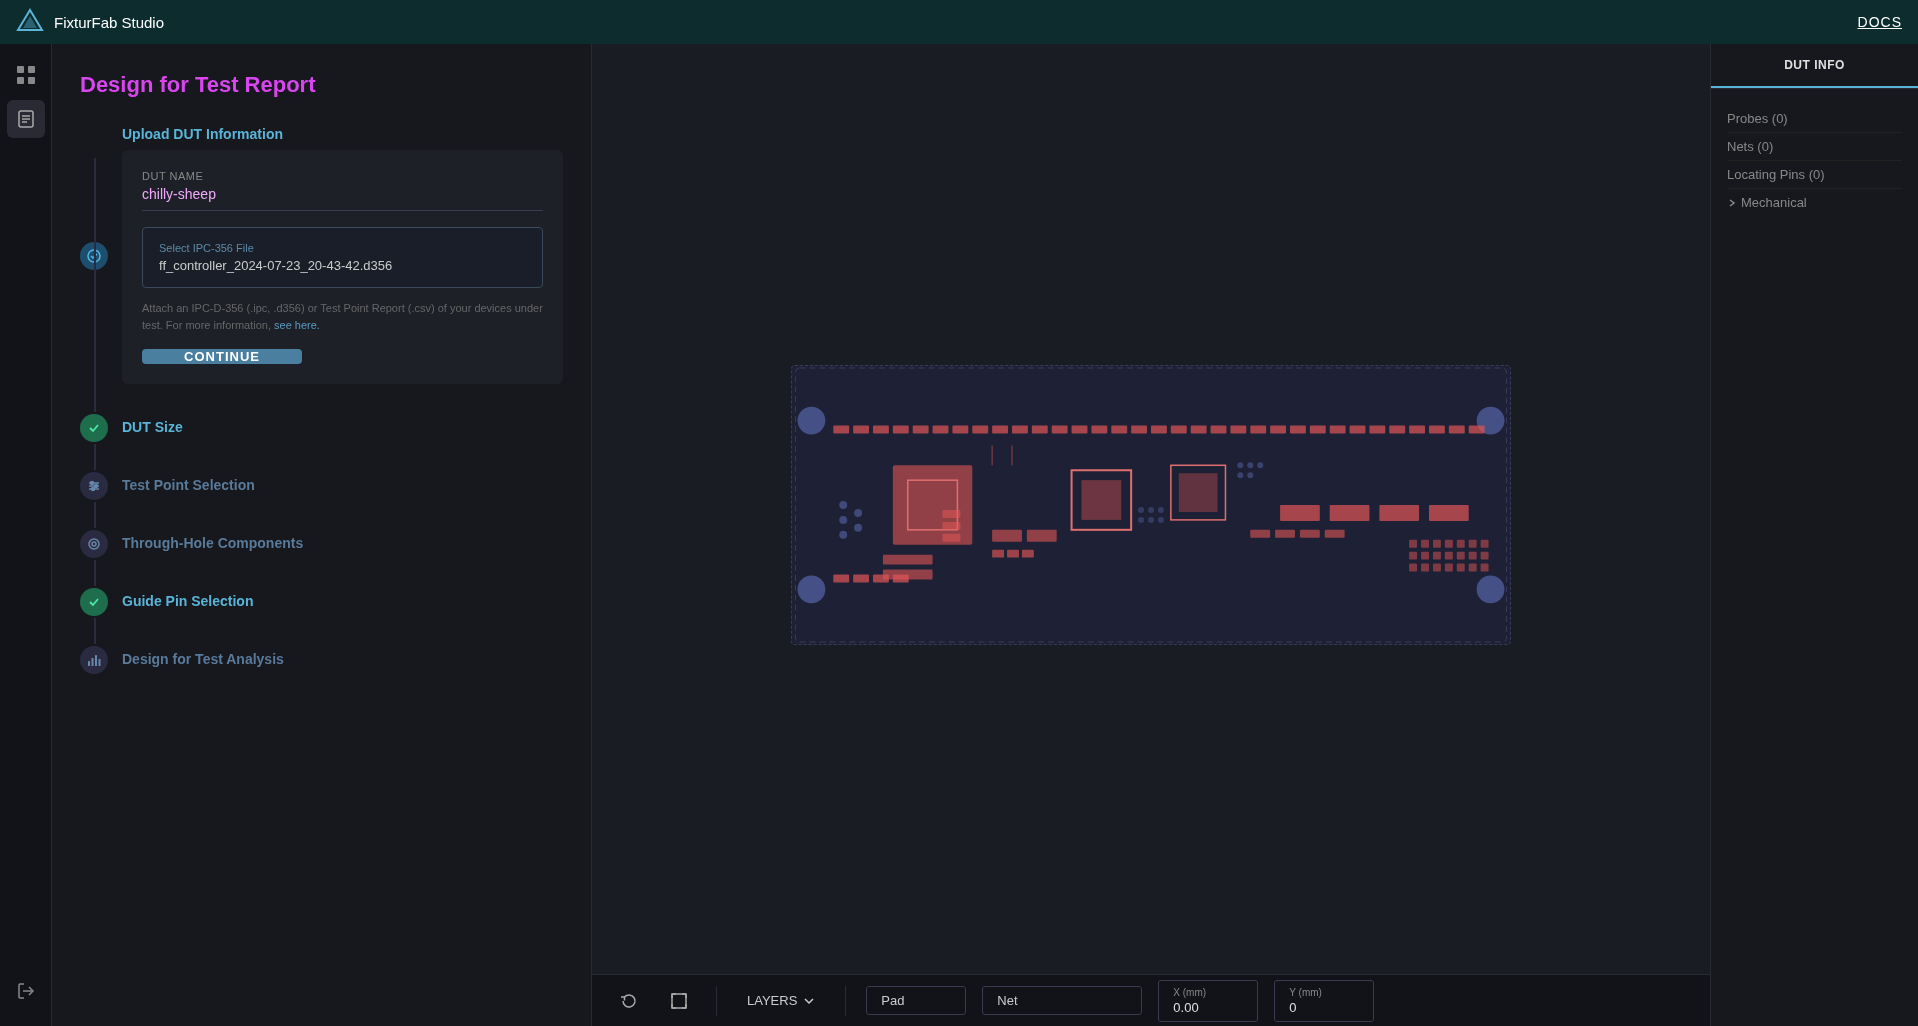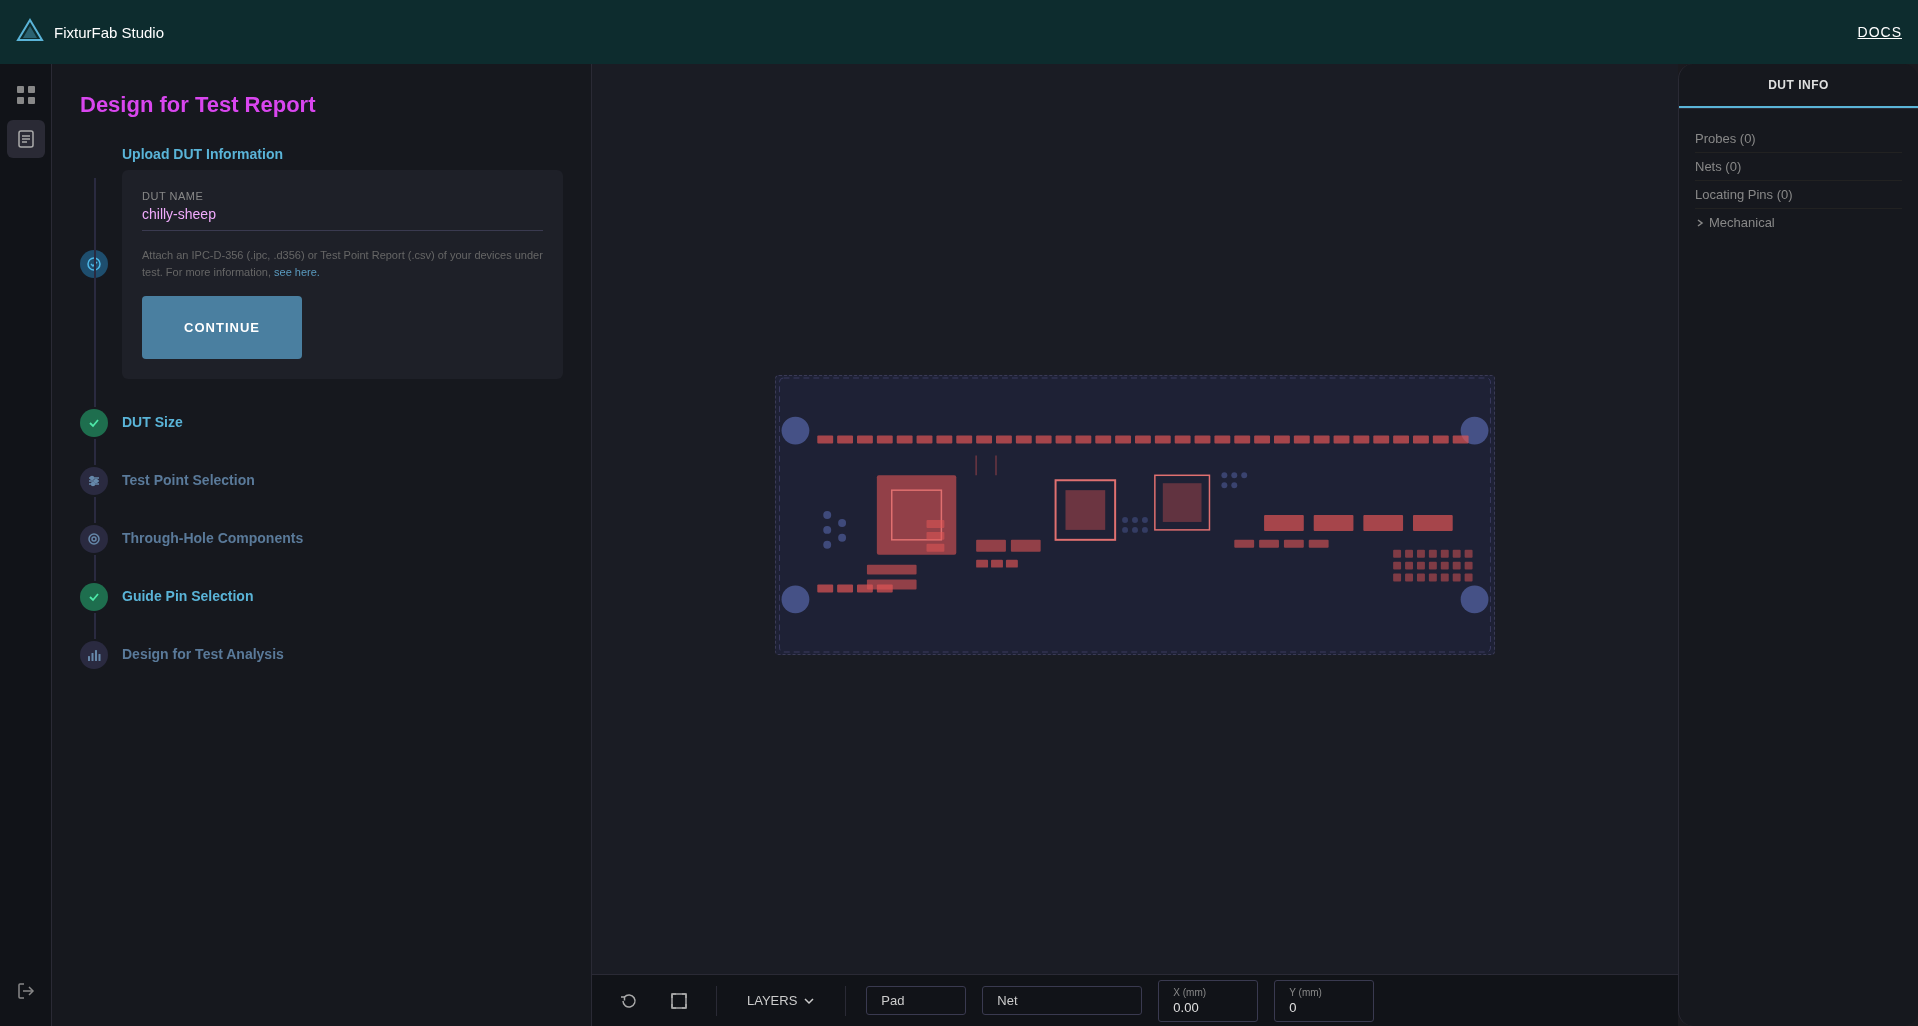--- a/index.html
+++ b/index.html
@@ -1,21 +1,21 @@
 <!DOCTYPE html>
 <html><head>
   <meta charset="utf-8">
   <style>
     * { box-sizing: border-box; margin: 0; padding: 0; }
     body { background: #1a1a1f; color: #ccc; font-family: 'Segoe UI', Arial, sans-serif; font-size: 13px; height: 1026px; width: 1918px; overflow: hidden; display: flex; flex-direction: column; }
 
     
     .topbar {
       background: #0d2c2e;
-      height: 64px;
+      height: 44px;
       display: flex;
       align-items: center;
       padding: 0 16px;
       justify-content: space-between;
       flex-shrink: 0;
     }
     .topbar-left { display: flex; align-items: center; gap: 10px; }
     .topbar-logo { width: 28px; height: 28px; }
     .topbar-title { color: #fff; font-size: 15px; font-weight: 500; }
     .topbar-docs { color: #fff; font-size: 14px; font-weight: 500; letter-spacing: 1px; cursor: pointer; text-decoration: underline; }
@@ -128,21 +128,21 @@
       background: #1a1e28;
     }
     .file-input-label { color: #5a8aaa; font-size: 11px; margin-bottom: 4px; }
     .file-input-value { color: #ccc; font-size: 13px; }
     .file-hint { color: #666; font-size: 11px; line-height: 1.5; margin-bottom: 16px; }
     .file-hint a { color: #5a9abf; cursor: pointer; }
     .continue-btn {
       background: #4a7fa0;
       color: #fff;
       border: none;
-      padding: 24px 28px;
+      padding: 0 28px;
       border-radius: 4px;
       font-size: 13px;
       font-weight: 700;
       letter-spacing: 1px;
       cursor: pointer;
       width: 160px;
     }
 
     
     .canvas-area {
@@ -216,25 +216,24 @@
       border: 1px solid #3a3a50;
       padding: 6px 14px;
       border-radius: 3px;
       min-width: 100px;
       background: #111318;
     }
     .toolbar-separator { width: 1px; height: 30px; background: #2a2a35; margin: 0 4px; }
 
     
     .right-panel {
-      width: 240px;
+      width: 208px;
       background: #16181e;
       border-left: 1px solid #2a2a35;
       flex-shrink: 0;
-      border-radius: 15px;
     }
     .right-panel-tabs {
       display: flex;
       border-bottom: 1px solid #2a2a35;
     }
     .right-tab {
       flex: 1;
       text-align: center;
       padding: 14px 8px;
       font-size: 12px;
@@ -323,20 +322,24 @@
         <svg width="14" height="14" viewBox="0 0 14 14" fill="currentColor">
           <circle cx="7" cy="7" r="6" fill="none" stroke="currentColor" stroke-width="1.5"></circle>
           <path d="M4 7l2 2 4-4" stroke="currentColor" stroke-width="1.5" fill="none"></path>
         </svg>
       </div>
       <div class="step-content">
         <div class="step-label">Upload DUT Information</div>
         <div class="upload-section">
           <div class="field-label">DUT Name</div>
           <div class="field-value">chilly-sheep</div>
+          <div class="file-input-area">
+            <div class="file-input-label">Select IPC-356 File</div>
+            <div class="file-input-value">ff_controller_2024-07-23_20-43-42.d356</div>
+          </div>
           <div class="file-hint">
             <span>Attach an IPC-D-356 (.ipc, .d356) or Test Point Report (.csv) of your devices under test. For more information,</span>
             <a>see here.</a>
           </div>
           <button class="continue-btn">CONTINUE</button>
         </div>
       </div>
     </div>
 
     <div class="step-item">

